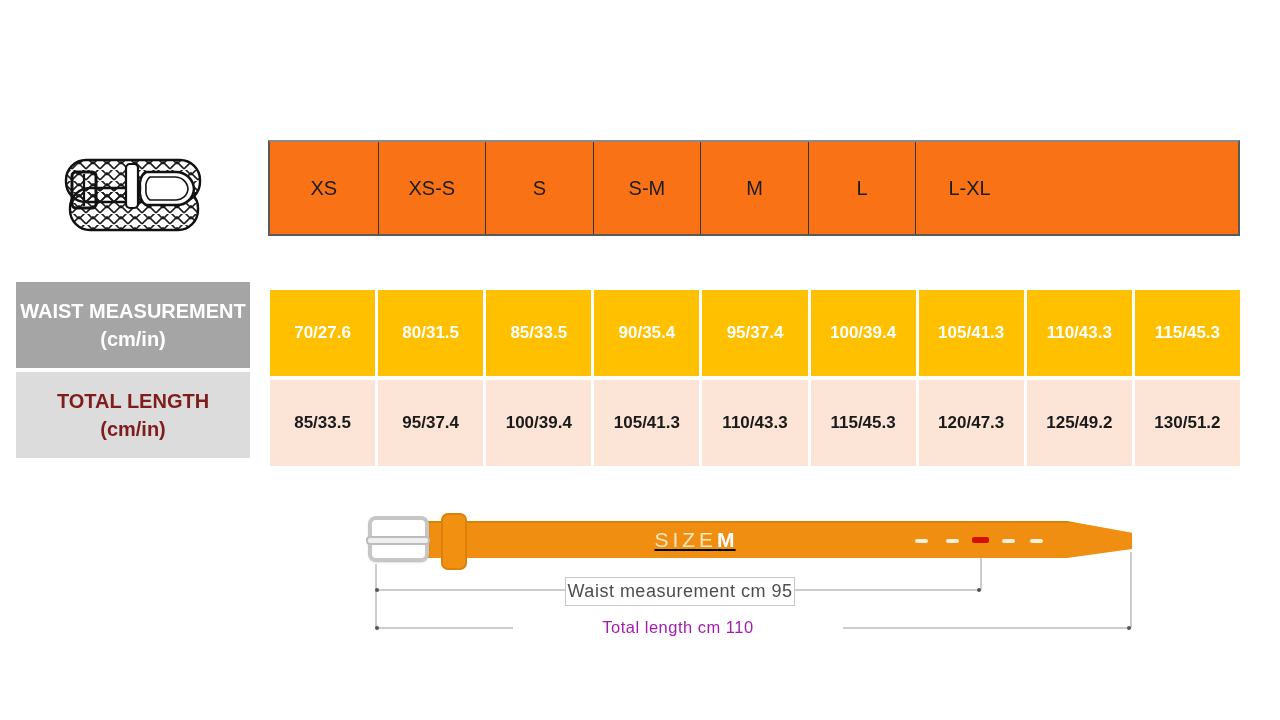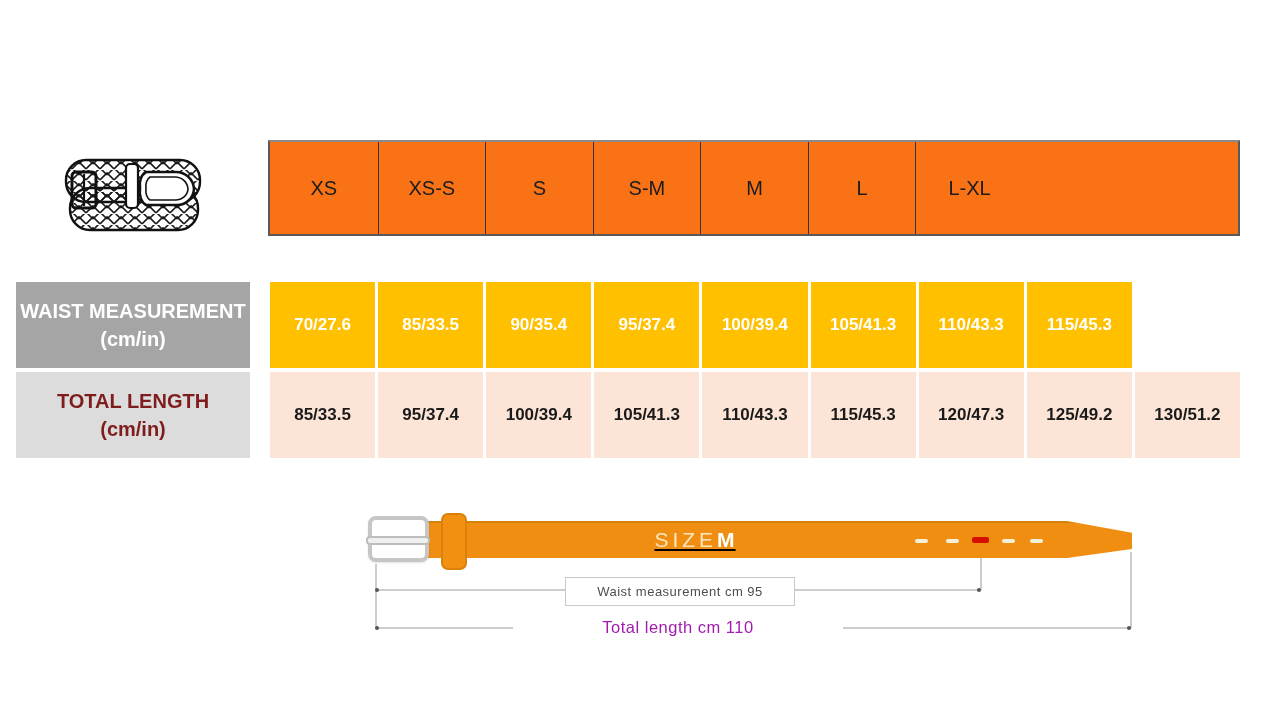--- a/index.html
+++ b/index.html
@@ -16,21 +16,21 @@
 
   
   .row-label{position:absolute;left:16px;width:234px;height:86px;display:flex;
     flex-direction:column;align-items:center;justify-content:center;
     font-weight:bold;font-size:20px;line-height:1.4;text-align:center;}
   .label-waist{top:282px;background:#A5A5A5;color:#fff;}
   .label-total{top:372px;background:#DCDCDC;color:#7f1d1d;}
 
   
   .data-row{position:absolute;left:270px;width:970px;height:86px;
-    display:grid;grid-template-columns:repeat(9,1fr);gap:3px;}
+    display:grid;grid-template-columns:repeat(9,1fr);gap:3px;margin-top:8px;}
   .waist-row{top:282px;}
   .total-row{top:372px;}
   .cell{display:flex;align-items:center;justify-content:center;
     font-weight:bold;font-size:17px;}
   .waist-row .cell{background:#FFC000;color:#fff;}
   .total-row .cell{background:#FCE4D6;color:#1a1a1a;}
 
   
   .belt-illustration{position:absolute;left:58px;top:148px;}
 
@@ -51,21 +51,21 @@
   .size-word{font-size:21px;color:rgba(255,244,218,0.85);letter-spacing:4px;}
   .size-value{font-size:21px;font-weight:bold;color:#fff;letter-spacing:1px;}
   .belt-hole{position:absolute;top:539px;width:13px;height:4px;border-radius:2px;
     background:#F8EFD9;}
   .belt-hole-selected{position:absolute;left:972px;top:537px;width:17px;height:6px;
     border-radius:2px;background:#D50F00;}
   .h1{left:915px;} .h2{left:946px;} .h4{left:1002px;} .h5{left:1030px;}
 
   .waist-annotation{position:absolute;left:565px;top:577px;width:228px;height:27px;
     background:#fff;border:1px solid #C9C9C9;display:flex;align-items:center;
-    justify-content:center;font-size:13px;color:#4d4d4d;letter-spacing:0.5px;}
+    justify-content:center;font-size:18px;color:#4d4d4d;letter-spacing:0.5px;}
   .total-annotation{position:absolute;left:513px;top:614px;width:330px;height:27px;
     background:#fff;display:flex;align-items:center;justify-content:center;
     font-size:16.5px;color:#a21caf;letter-spacing:0.5px;}
 </style>
 </head>
 <body>
 
 <div class="page">
 
   <svg class="belt-illustration" width="150" height="95" viewBox="0 0 150 95" xmlns="http://www.w3.org/2000/svg">
@@ -98,20 +98,21 @@
     <div class="header-cell">L</div>
     <div class="header-cell">L-XL</div>
   </div>
 
   <div class="row-label label-waist">
     <span>WAIST MEASUREMENT</span>
     <span>(cm/in)</span>
   </div>
   <div class="data-row waist-row">
     <div class="cell">70/27.6</div>
+    <div class="cell">80/31.5</div>
     <div class="cell">85/33.5</div>
     <div class="cell">90/35.4</div>
     <div class="cell">95/37.4</div>
     <div class="cell">100/39.4</div>
     <div class="cell">105/41.3</div>
     <div class="cell">110/43.3</div>
     <div class="cell">115/45.3</div>
   </div>
 
   <div class="row-label label-total">

